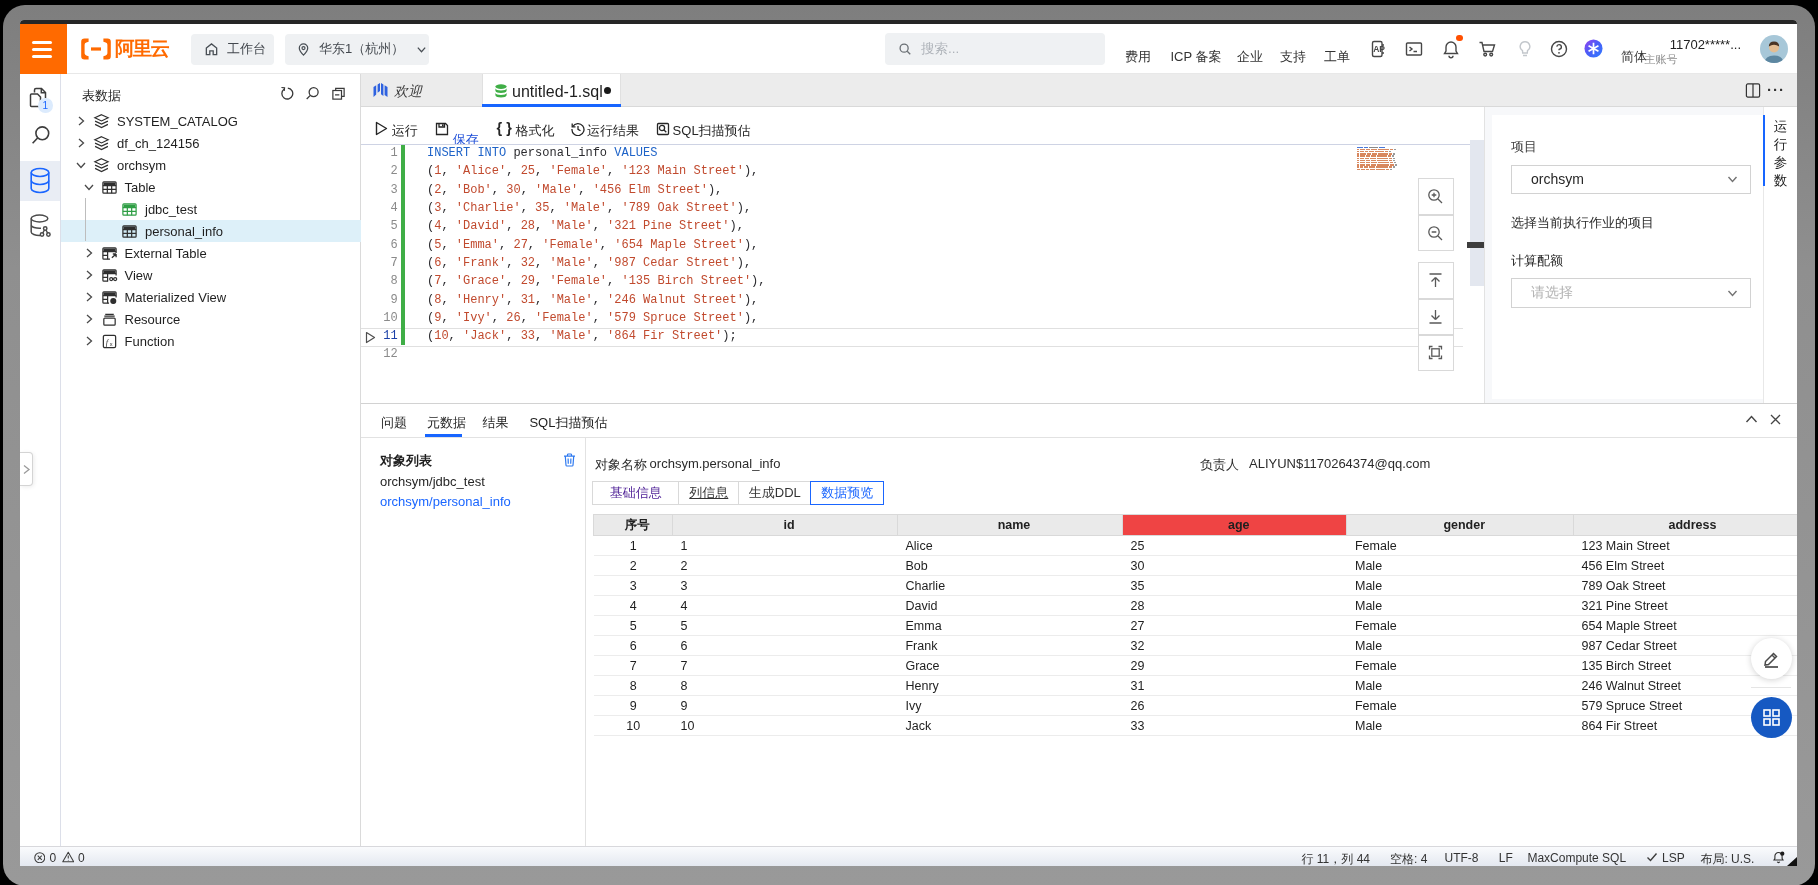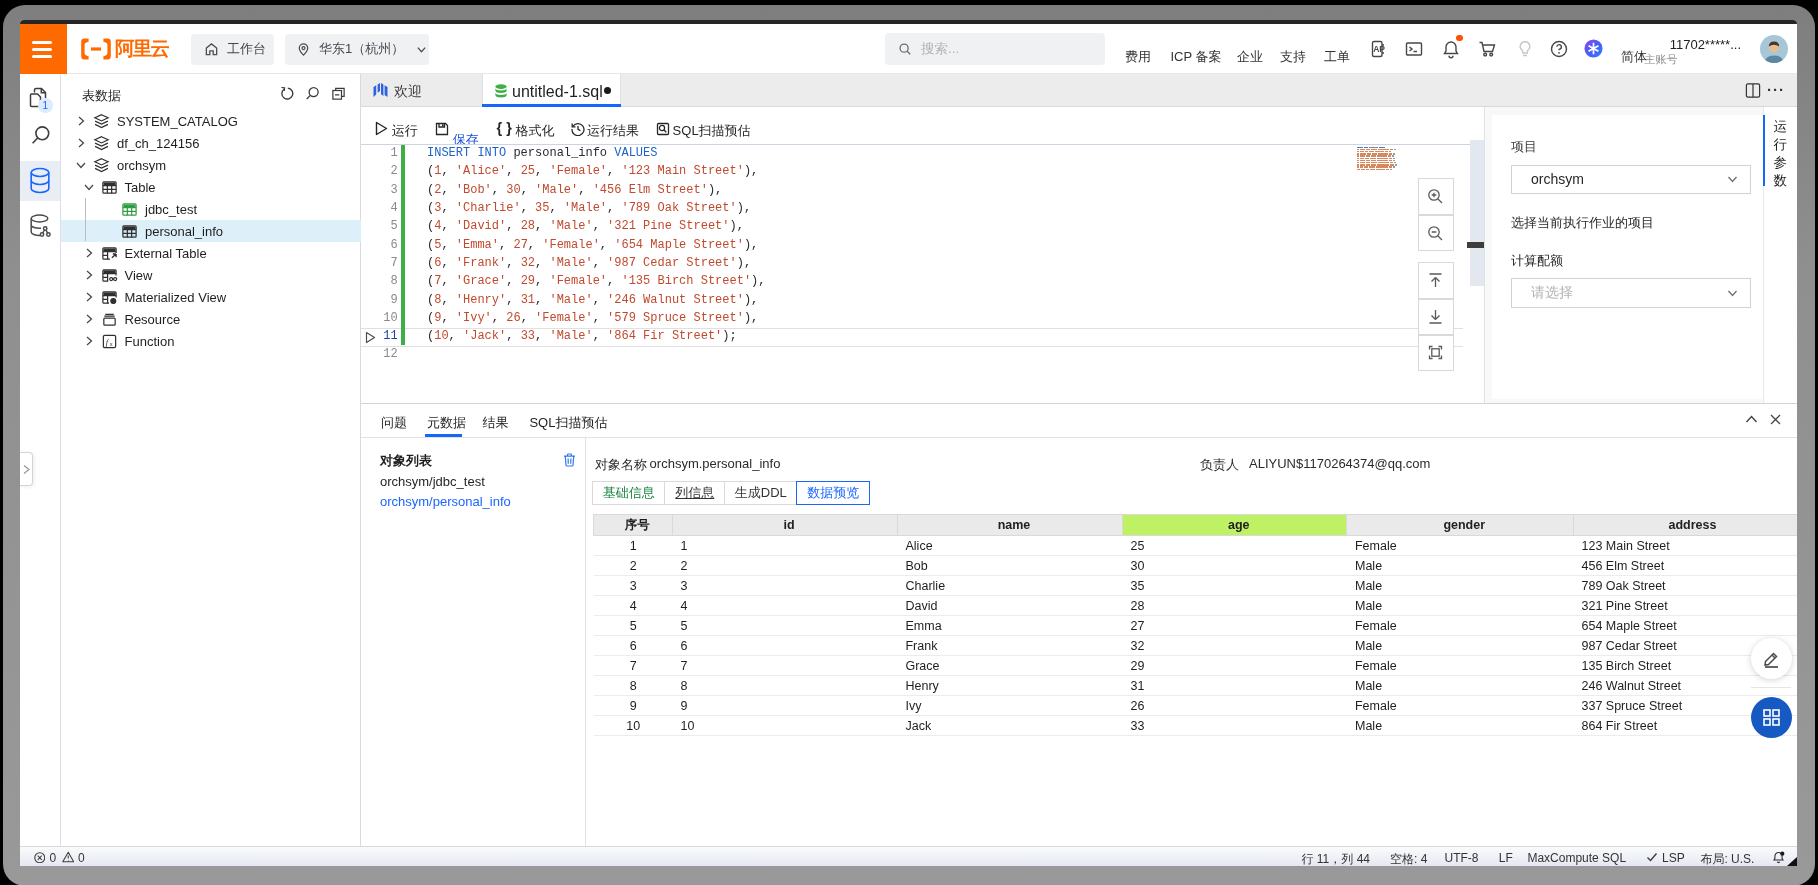--- a/index.html
+++ b/index.html
@@ -304,21 +304,21 @@
           <text x="5" y="12.6" font-size="9" font-style="italic" fill="#2f2f2f" stroke="none" font-family="Liberation Serif">f</text>
           <text x="9.3" y="13.8" font-size="6" fill="#2f2f2f" stroke="none" font-family="Liberation Sans">x</text>
         </svg>
         <span>Function</span>
       </div>
 </div>
 <div id="tabstrip">
   <svg class="a" style="left:12px;top:8.5px" width="15" height="16" viewBox="0 0 15 16">
         <path d="M0.5 15 V5 L3.2 3.2 V12.5 Z M4.6 2.5 L7 1 V9 L4.6 10.8 Z M8 1 L10.4 2.5 V14 L8 12.3 Z M11.6 3.2 L14.5 5 V15 L11.6 13 Z" fill="#2f62e0"></path>
       </svg>
-  <div class="a" style="left:33px;top:9px;font-size:14px;color:#3c3c3c">欢迎</div>
+  <div class="a" style="left:33px;top:9px;font-size:14px;font-style:italic;color:#3c3c3c">欢迎</div>
   <div class="a" style="left:120.5px;top:0;width:139.5px;height:33px;background:#fff;border-left:1px solid #e0e0e0;border-right:1px solid #e0e0e0"></div>
   <svg class="a" style="left:133.5px;top:10px" width="12" height="14" viewBox="0 0 12 14">
         <ellipse cx="6" cy="2.6" rx="5.6" ry="2.4" fill="#3fae46"></ellipse>
         <path d="M0.4 4.3 C0.6 5.6 3 6.6 6 6.6 C9 6.6 11.4 5.6 11.6 4.3 V6.8 C11.4 8.1 9 9.1 6 9.1 C3 9.1 0.6 8.1 0.4 6.8 Z" fill="#3fae46"></path>
         <path d="M0.4 8.7 C0.6 10 3 11 6 11 C9 11 11.4 10 11.6 8.7 V11.2 C11.4 12.5 9 13.5 6 13.5 C3 13.5 0.6 12.5 0.4 11.2 Z" fill="#3fae46"></path>
       </svg>
   <div class="a" style="left:151px;top:9px;font-size:16px;color:#1f1f1f">untitled-1.sql</div>
   <div class="a" style="left:243px;top:13.5px;width:7px;height:7px;border-radius:50%;background:#1a1a1a"></div>
   <div class="a" style="left:120.5px;top:30px;width:139.5px;height:3px;background:#1765ff"></div>
   <svg class="a" style="left:1384px;top:8px" width="16" height="17" viewBox="0 0 17 17" fill="none" stroke="#333" stroke-width="1.3">
@@ -473,21 +473,21 @@
 <div class="a" style="left:26px;top:171.5px;width:239.5px;height:30px;border:1px solid #d2d2d2;background:#fff;display:flex;align-items:center;font-size:14px;color:#b3b3b3">
         <span style="margin-left:19px">请选择</span>
 <svg style="position:absolute;right:11px" width="13" height="13" viewBox="0 0 13 13" fill="none" stroke="#737373" stroke-width="1.4">
           <path d="M2.5 4 L6.5 8.5 L10.5 4"></path>
         </svg>
       </div>
 </div>
 <div id="vtab">
 <div class="a" style="left:0;top:0;width:1px;height:296.5px;background:#e8e8e8"></div>
 <div class="a" style="left:0.4px;top:8.2px;width:2px;height:71.5px;background:#1765ff"></div>
-<div class="a" style="left:11px;top:11.5px;width:14px;font-size:13.5px;color:#1f1f1f;line-height:18px;text-align:left">运行参数</div>
+<div class="a" style="left:11px;top:11.5px;width:14px;font-size:13.5px;color:#1f1f1f;line-height:18px;text-align:center">运行参数</div>
 </div>
 <div id="bottom">
 <div class="a" style="left:0;top:32.6px;width:1436px;height:1px;background:#e2e2e2"></div>
 <div class="a" style="left:20px;top:9.5px;font-size:13px;color:#1f1f1f">问题</div>
 <div class="a" style="left:66.1px;top:9.5px;font-size:13px;color:#1f1f1f">元数据</div>
 <div class="a" style="left:64.3px;top:30.2px;width:36.4px;height:2.5px;background:#1765ff"></div>
 <div class="a" style="left:121.6px;top:9.5px;font-size:13px;color:#1f1f1f">结果</div>
 <div class="a" style="left:168.4px;top:9.5px;font-size:13px;color:#1f1f1f">SQL扫描预估</div>
 <svg class="a" style="left:1384px;top:10px" width="13" height="11" viewBox="0 0 13 11" fill="none" stroke="#454545" stroke-width="1.4">
         <path d="M1.5 8 L6.5 2.5 L11.5 8"></path>
@@ -501,32 +501,32 @@
         <path d="M5.1 5.5 L5.3 10.7 M7.9 5.5 L7.7 10.7"></path>
       </svg>
 <div class="a" style="left:19px;top:70px;font-size:13px;color:#262626">orchsym/jdbc_test</div>
 <div class="a" style="left:19px;top:90px;font-size:13px;color:#1a66ff">orchsym/personal_info</div>
 <div class="a" style="left:223.9px;top:33.6px;width:1px;height:408.9px;background:#e2e2e2"></div>
 <div class="a" style="left:234px;top:52px;font-size:13px;color:#2b2b2b">对象名称</div>
 <div class="a" style="left:288.6px;top:52px;font-size:13px;color:#2b2b2b">orchsym.personal_info</div>
 <div class="a" style="left:839px;top:52px;font-size:13px;color:#2b2b2b">负责人</div>
 <div class="a" style="left:888px;top:52px;font-size:13px;color:#2b2b2b">ALIYUN$1170264374@qq.com</div>
 <div class="a" style="left:232.3px;top:76.5px;display:flex">
-        <div class="seg" style="width:73px;color:#15803d;border-color:#d9d9d9;">基础信息</div>
+        <div class="seg" style="width:87px;color:#4c1d95;border-color:#d9d9d9;">基础信息</div>
         <div class="seg" style="width:61px;color:#333;border-color:#d9d9d9;text-decoration:underline;">列信息</div>
         <div class="seg" style="width:73px;color:#333;border-color:#d9d9d9;">生成DDL</div>
         <div class="seg" style="width:74.1px;color:#1a66ff;border:1.5px solid #1a66ff;z-index:2;position:relative;">数据预览</div>
       </div>
 <table style="position:absolute;left:232.3px;top:110px;border-collapse:collapse;table-layout:fixed;width:1209.7px">
         <tbody>
           <tr>
             <th style="width:78.7px;text-align:center;background:#eaeaea;font-weight:bold;border:1px solid #d9d9d9;border-left:1px solid #d9d9d9;height:21px">序号</th>
             <th style="width:225px;text-align:center;background:#eaeaea;font-weight:bold;border:1px solid #d9d9d9;border-left:none;height:21px">id</th>
             <th style="width:225px;text-align:center;background:#eaeaea;font-weight:bold;border:1px solid #d9d9d9;border-left:none;height:21px">name</th>
-            <th style="width:224.5px;text-align:center;background:#bef264;font-weight:bold;border:1px solid #d9d9d9;border-left:none;height:21px">age</th>
+            <th style="width:224.5px;text-align:center;background:#ef4444;font-weight:bold;border:1px solid #d9d9d9;border-left:none;height:21px">age</th>
             <th style="width:226.5px;text-align:center;background:#eaeaea;font-weight:bold;border:1px solid #d9d9d9;border-left:none;height:21px">gender</th>
             <th style="width:230px;text-align:center;background:#eaeaea;font-weight:bold;border:1px solid #d9d9d9;border-left:none;height:21px">address</th>
           </tr>
           <tr>
             <td style="text-align:center;padding:0">1</td>
             <td>1</td>
             <td>Alice</td>
             <td>25</td>
             <td>Female</td>
             <td>123 Main Street</td>
@@ -586,21 +586,21 @@
             <td>31</td>
             <td>Male</td>
             <td>246 Walnut Street</td>
           </tr>
           <tr>
             <td style="text-align:center;padding:0">9</td>
             <td>9</td>
             <td>Ivy</td>
             <td>26</td>
             <td>Female</td>
-            <td>337 Spruce Street</td>
+            <td>579 Spruce Street</td>
           </tr>
           <tr>
             <td style="text-align:center;padding:0">10</td>
             <td>10</td>
             <td>Jack</td>
             <td>33</td>
             <td>Male</td>
             <td>864 Fir Street</td>
           </tr>
         </tbody>

